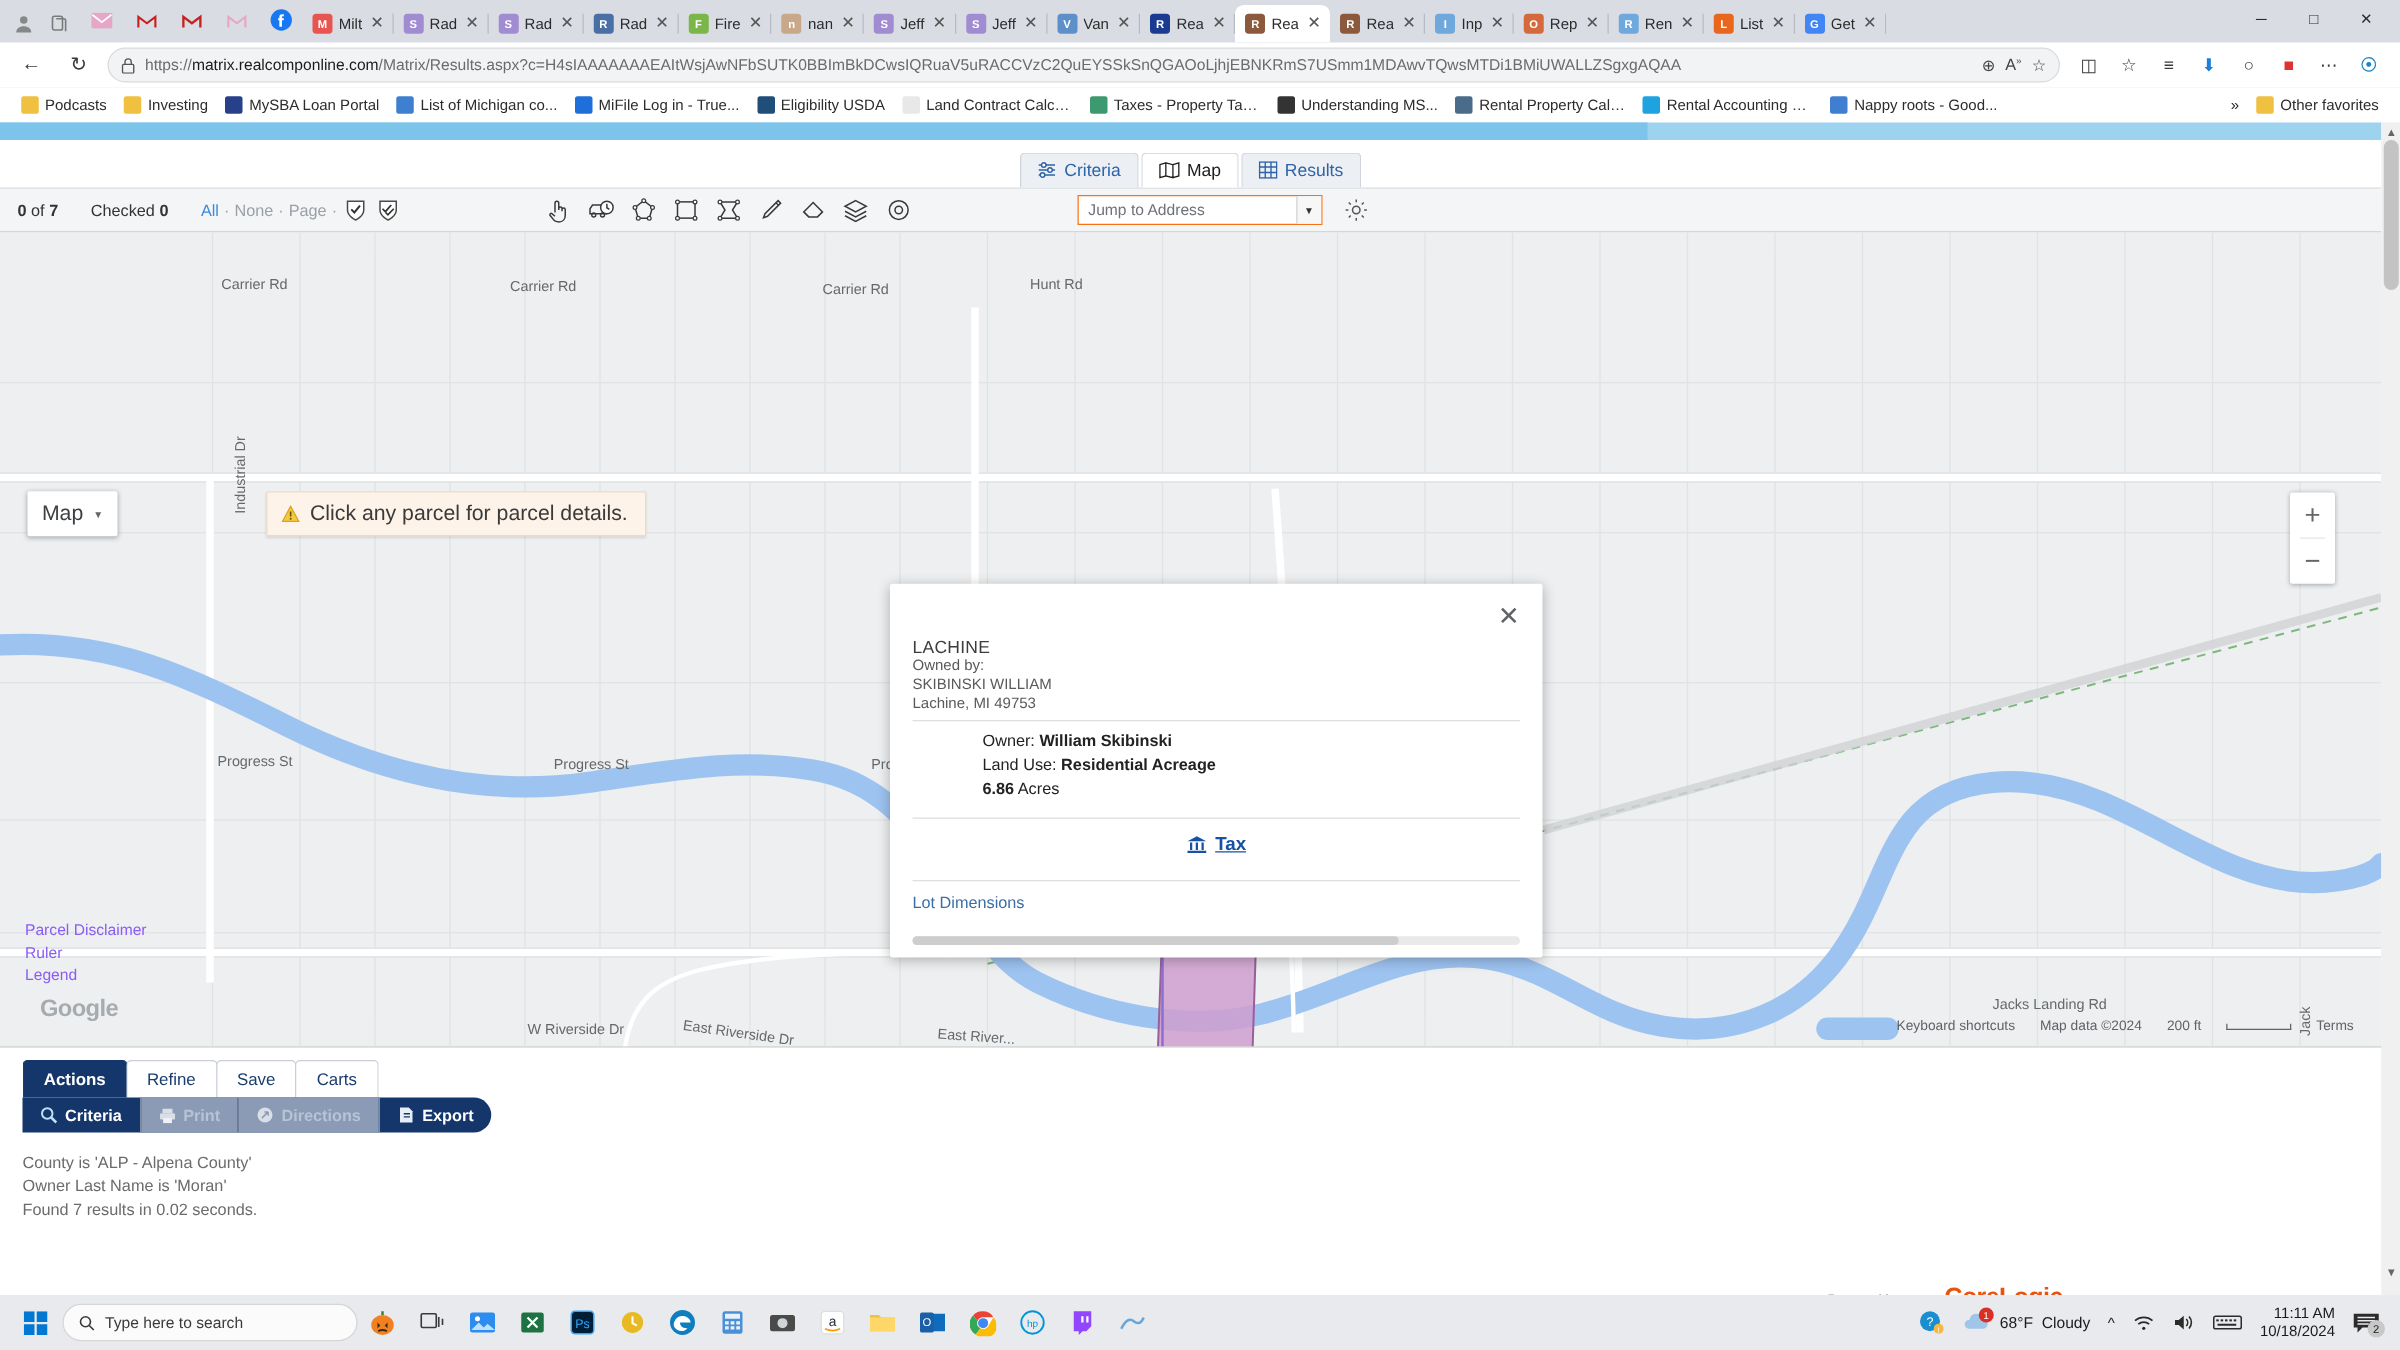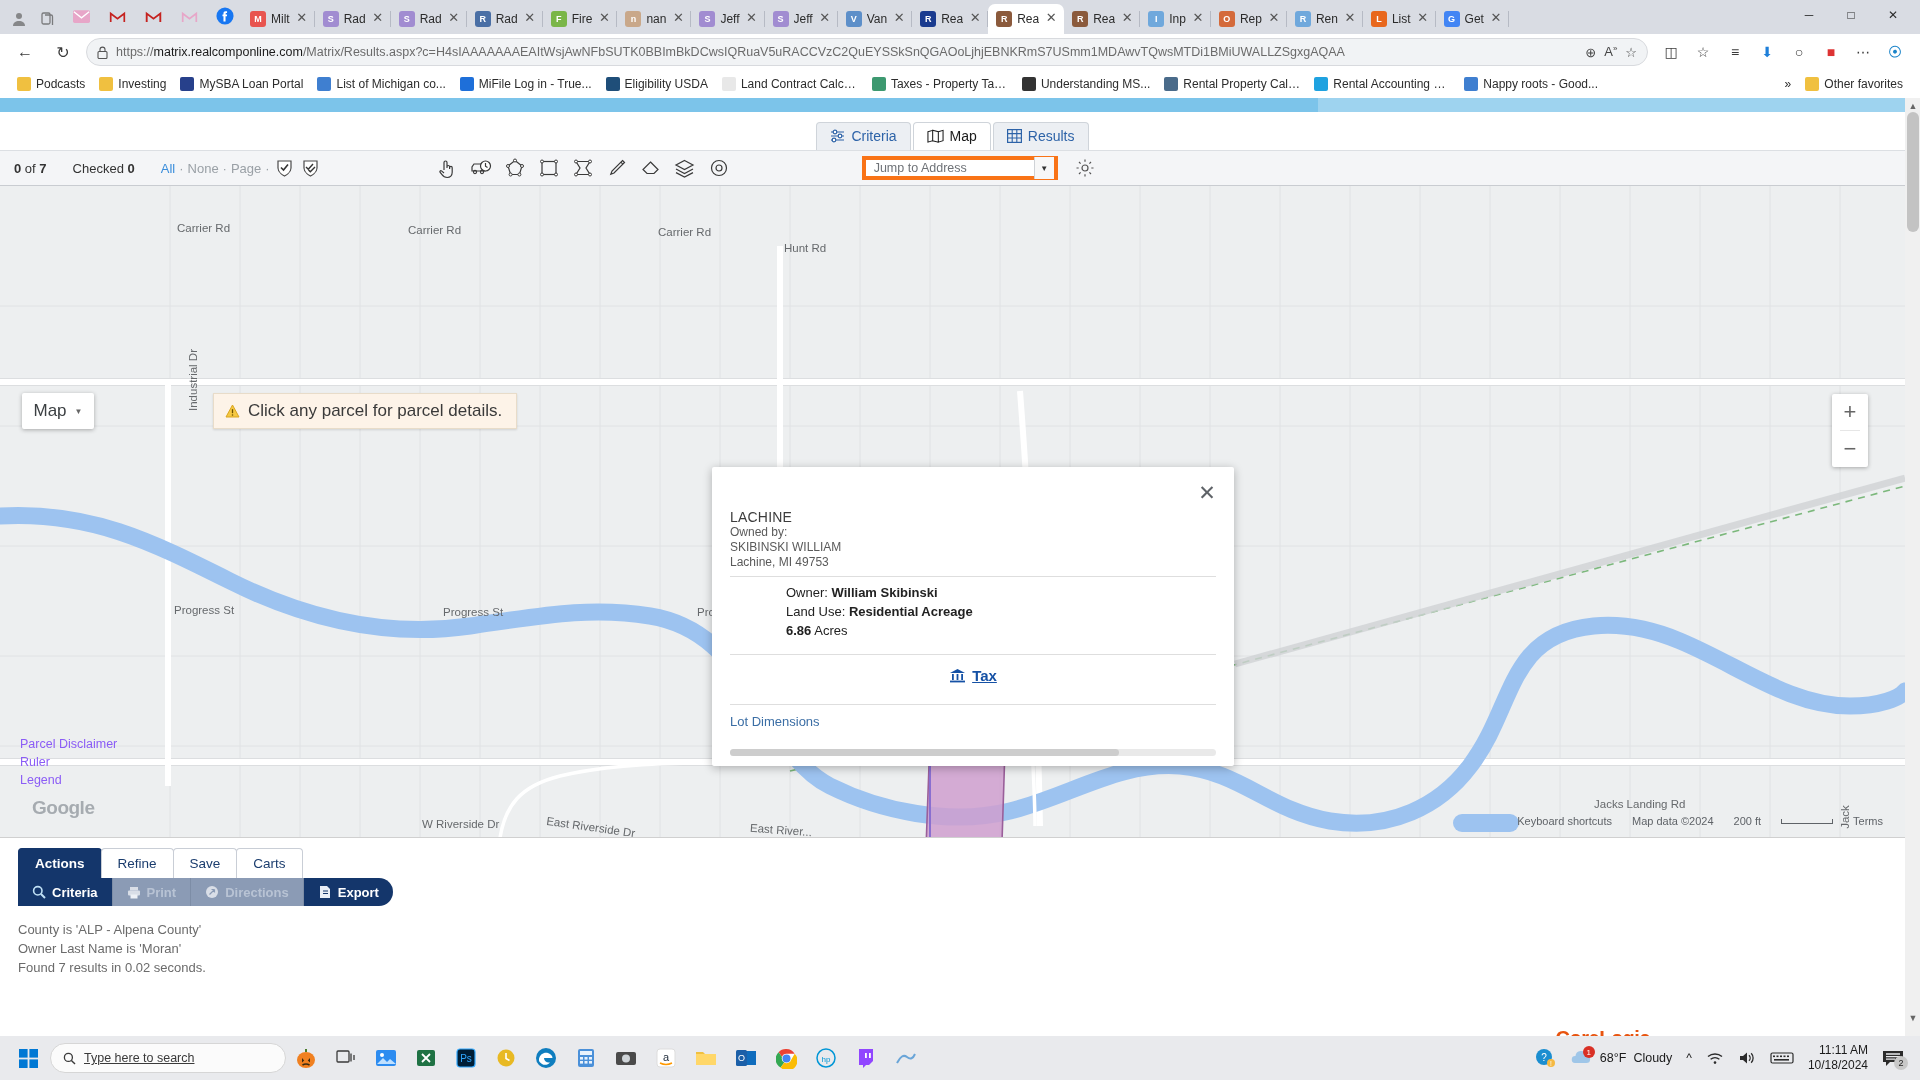--- a/index.html
+++ b/index.html
@@ -108,21 +108,21 @@
   .tb-count b { font-weight: bold; }
   .tb-checked { margin-right: 26px; }
   .tb-checked b { font-weight: bold; }
   .tb-sel { color: #9aa0a6; margin-right: 4px; }
   .tb-sel a { color: #3a8ddb; text-decoration: none; }
   .tb-icon { width: 22px; height: 22px; display:flex; align-items:center; justify-content:center; color:#4a4a4a; }
   .tb-tools { display:flex; align-items:center; gap: 8px; margin-left: 112px; }
   .tb-tool { width: 26px; height: 26px; display:flex; align-items:center; justify-content:center; color:#3a3a3a;}
   .jump-wrap { margin-left: 130px; display:flex; align-items:center; gap: 14px; }
   .jump {
-    width: 196px; height: 24px; background:#fff; border:4px solid #f97316;
+    width: 196px; height: 24px; background:#fff; border:1px solid #f97316;
     display:flex; align-items:center; justify-content:space-between; font-size:12.5px; color:#6e7277;
     padding: 0 0 0 8px;
   }
   .jump .caret { width: 20px; height: 22px; border-left:1px solid #cfd2d6; display:flex;
                  align-items:center; justify-content:center; font-size:8px; color:#333; background:#f7f7f7;}
 
   
   .map {
     position: relative; height: 652px; background: #eef0f1; overflow: hidden;
     border-bottom: 1px solid #d0d0d0;
@@ -208,21 +208,21 @@
   .poweredby { position:absolute; right: 400px; bottom: 24px; font-size: 11px; color:#999; }
 
   
   #taskbar {
     position:absolute; left:0; bottom:0; width: 1920px; height: 44px; background:#e9eaed;
     display:flex; align-items:center; padding: 0 6px; gap: 0;
   }
   .tb-start { width: 44px; height: 40px; display:flex; align-items:center; justify-content:center; }
   .tb-search {
     width: 236px; height: 30px; background:#fbfbfb; border-radius: 16px; display:flex; align-items:center;
-    gap: 8px; padding: 0 12px; font-size: 12.5px; color:#3a3a3a; border:1px solid #d6d6d6;text-decoration:underline;
+    gap: 8px; padding: 0 12px; font-size: 12.5px; color:#3a3a3a; border:1px solid #d6d6d6;
   }
   .tb-app { width: 40px; height: 40px; display:flex; align-items:center; justify-content:center; }
   .tb-right { margin-left:auto; display:flex; align-items:center; gap: 14px; padding-right: 10px; font-size: 12px; color:#1b1b1b;}
   .tb-weather { display:flex; align-items:center; gap:7px; font-size:12.5px; }
   .tb-clock { text-align:right; font-size: 12px; line-height: 15px; }
   svg { display:block; }
 </style>
 </head>
 <body>
 
@@ -655,21 +655,21 @@
 
         <polygon points="930,552 1005,562 1000,718 935,730 925,690" fill="#cf9fcf" fill-opacity=".85" stroke="#9a5f9a" stroke-width="1.6"></polygon>
         <path d="M935 730 L1010 722" stroke="#b85c8a" stroke-width="2.5" fill="none"></path>
         <path d="M930 552 L930 700" stroke="#8a6fd0" stroke-width="2" fill="none"></path>
       </svg>
 
       <div id="street-labels">
           <div class="street-label" style="left: 177px; top: 36px;">Carrier Rd</div>
           <div class="street-label" style="left: 408px; top: 38px;">Carrier Rd</div>
           <div class="street-label" style="left: 658px; top: 40px;">Carrier Rd</div>
-          <div class="street-label" style="left: 784px; top: 36px; margin-top: 20px;">Hunt Rd</div>
+          <div class="street-label" style="left: 824px; top: 36px;">Hunt Rd</div>
           <div class="street-label" style="left: 162px; top: 188px; transform: rotate(-90deg);">Industrial Dr</div>
           <div class="street-label" style="left: 174px; top: 418px;">Progress St</div>
           <div class="street-label" style="left: 443px; top: 420px;">Progress St</div>
           <div class="street-label" style="left: 697px; top: 420px;">Progress St</div>
           <div class="street-label" style="left: 422px; top: 632px;">W Riverside Dr</div>
           <div class="street-label" style="left: 546px; top: 635px; transform: rotate(8deg);">East Riverside Dr</div>
           <div class="street-label" style="left: 750px; top: 638px; transform: rotate(4deg);">East River...</div>
           <div class="street-label" style="left: 1594px; top: 612px;">Jacks Landing Rd</div>
           <div class="street-label" style="left: 1833px; top: 625px; transform: rotate(-90deg);">Jack</div>
         </div>

